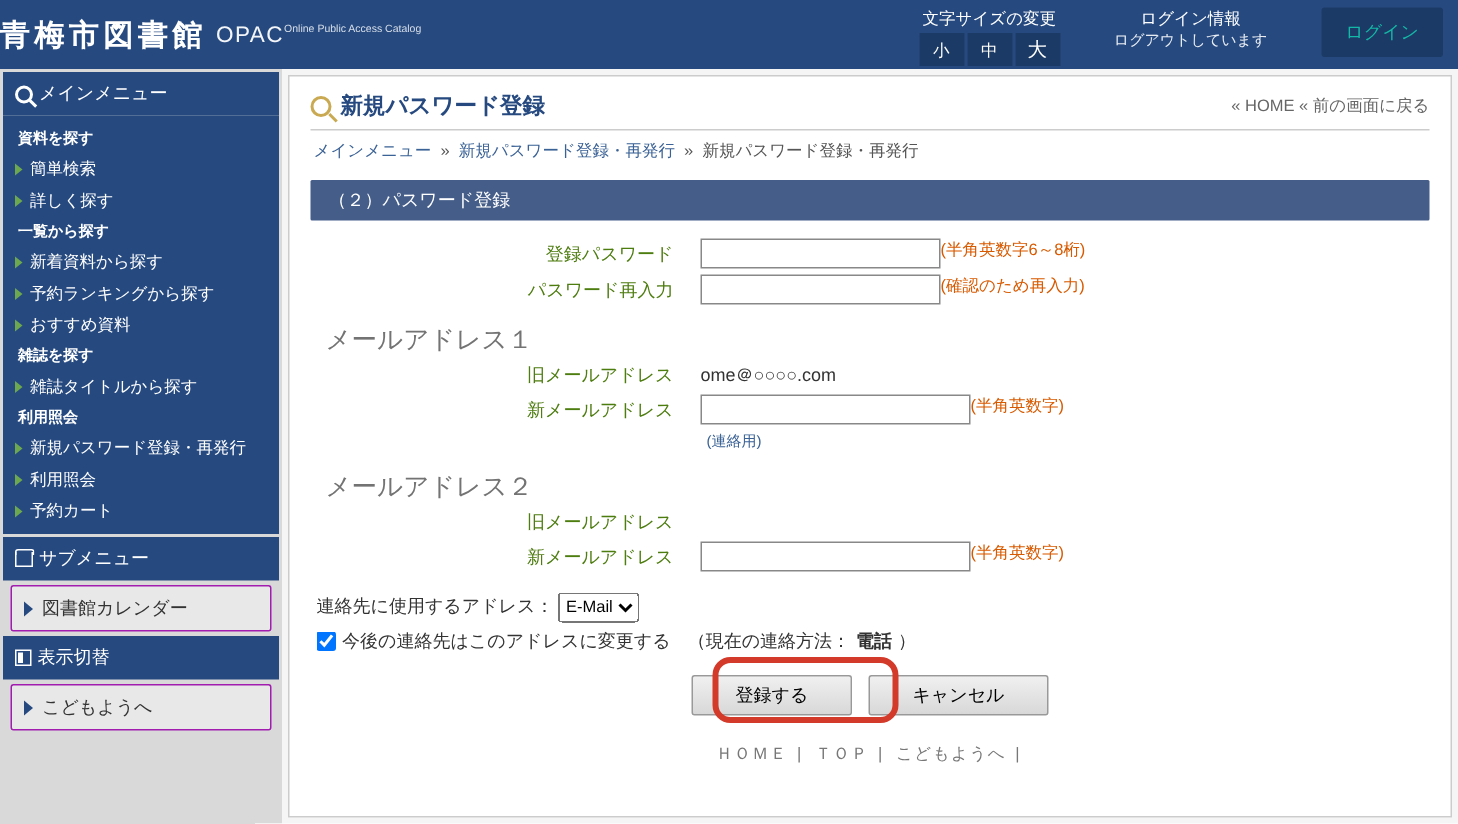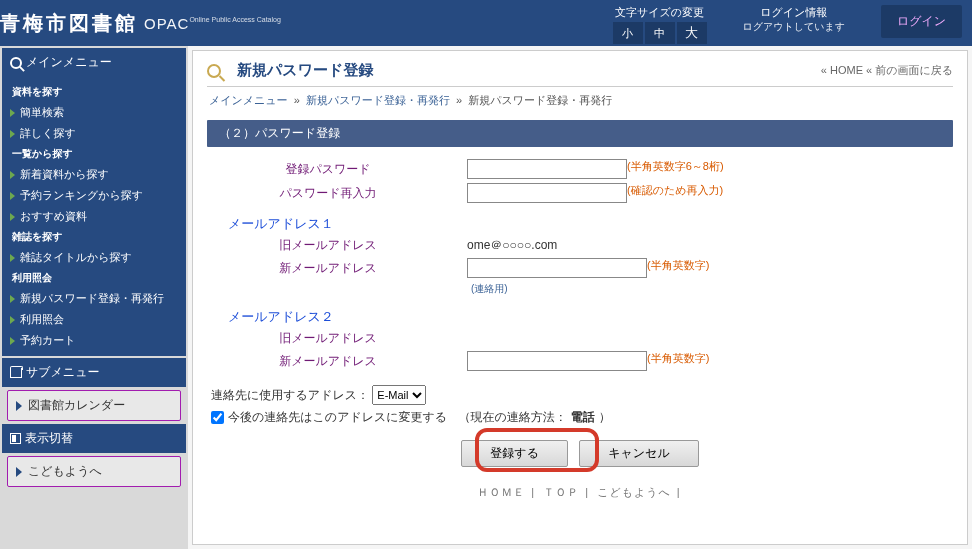--- a/index.html
+++ b/index.html
@@ -8,55 +8,55 @@
 .logo{font-size:20px;font-weight:bold;letter-spacing:3px}
 .opac{font-size:15px;letter-spacing:1px;margin-left:6px;font-weight:normal;opacity:.95}
 .opac-sub{font-size:7px;opacity:.8;display:block;letter-spacing:0}
 .header-right{margin-left:auto;display:flex;align-items:flex-start;gap:36px;padding-top:3px}
 .size-box{text-align:center}
 .size-label{font-size:11px;margin-bottom:2px}
 .size-btns{display:flex;gap:2px}
 .size-btn{background:#1c3a66;border:none;color:#fff;width:30px;height:22px;font-size:11px;cursor:pointer}
 .login-info{text-align:center;font-size:11px}
 .login-info-sub{font-size:10px;opacity:.9}
-.login-btn{background:#1c3a66;border:none;color:#f0abfc;padding:8px 16px;font-size:12px;cursor:pointer;border-radius:2px}
+.login-btn{background:#1c3a66;border:none;color:#14b8a6;padding:8px 16px;font-size:12px;cursor:pointer;border-radius:2px}
 .layout{display:flex;height:calc(549px - 46px)}
 .sidebar{width:188px;background:#d9d9d9;padding:2px;overflow:hidden}
 .menu-hdr{background:#264a80;color:#fff;padding:6px 8px;font-size:12px;display:flex;align-items:center;gap:4px}
 .mag{width:12px;height:12px;border:2px solid #fff;border-radius:50%;position:relative;display:inline-block}
 .mag:after{content:"";position:absolute;width:2px;height:6px;background:#fff;right:-3px;bottom:-5px;transform:rotate(-45deg)}
 .book-ico{display:inline-block;width:12px;height:10px;border:1.5px solid #fff;border-top:none;position:relative}
 .book-ico:before{content:"";position:absolute;left:-1.5px;right:-1.5px;top:-2px;height:3px;border:1.5px solid #fff;border-bottom:none;border-radius:2px 2px 0 0}
 .tog-ico{display:inline-block;width:11px;height:11px;border:1.5px solid #fff;position:relative}
 .tog-ico:before{content:"";position:absolute;inset:1px;background:linear-gradient(to right,#fff 50%,transparent 50%)}
 .menu-box{background:#264a80;margin-bottom:2px;padding:5px 0 5px 0}
 .menu-grp-title{color:#fff;font-size:10px;font-weight:bold;padding:3px 10px}
 .menu-item{display:block;color:#fff;font-size:11px;padding:3px 10px 3px 18px;text-decoration:none;position:relative}
 .menu-item:before{content:"";position:absolute;left:8px;top:7px;border-left:5px solid #6da84f;border-top:4px solid transparent;border-bottom:4px solid transparent}
 .menu-item.active{color:#fff}
 .sub-btn{background:#e8e8e8;border:1px solid #a21caf;margin:3px 5px;padding:6px 8px;font-size:12px;display:flex;align-items:center;gap:6px;cursor:pointer;border-radius:2px}
 .sub-btn:before{content:"";border-left:6px solid #264a80;border-top:5px solid transparent;border-bottom:5px solid transparent}
 .main{flex:1;background:#fff;padding:8px 14px;overflow:auto;border:1px solid #ccc;margin:4px}
-.page-title{display:flex;align-items:center;gap:16px;padding:2px 0 6px;border-bottom:1px solid #ccc;position:relative}
+.page-title{display:flex;align-items:center;gap:6px;padding:2px 0 6px;border-bottom:1px solid #ccc;position:relative}
 .page-title h2{font-size:15px;color:#264a80;font-weight:bold}
 .title-mag{width:14px;height:14px;border:2px solid #c9a951;border-radius:50%;position:relative}
 .title-mag:after{content:"";position:absolute;width:2px;height:7px;background:#c9a951;right:-4px;bottom:-6px;transform:rotate(-45deg)}
 .page-links{margin-left:auto;font-size:11px;color:#666}
 .page-links a{color:#666;text-decoration:none}
 .breadcrumb{padding:6px 2px;font-size:11px;color:#555}
 .breadcrumb a{color:#3b6296;text-decoration:none}
 .section-bar{background:#455d89;color:#fff;padding:5px 12px;font-size:12px;margin:6px 0 12px;border-radius:1px}
 .form-row{display:flex;align-items:center;margin:4px 0}
-.form-label{width:260px;text-align:center;padding-right:18px;font-size:12px;color:#701a75}
+.form-label{width:260px;text-align:right;padding-right:18px;font-size:12px;color:#4d7c0f}
 .form-val{display:flex;align-items:flex-start;gap:0}
 .form-val input[type=text],.form-val input[type=password]{width:160px;height:20px;border:1px solid #888;padding:0 4px;font-size:12px}
 .form-val input.wide{width:180px}
 .hint{color:#d85a00;font-size:11px}
 .sub-note{color:#3b6296;font-size:10px;margin-left:264px;margin-top:0}
-.section-label{font-size:13px;color:#1d4ed8;margin:12px 0 4px 21px}
+.section-label{font-size:17px;color:#737373;margin:12px 0 4px 10px}
 .contact-row{margin:14px 0 4px 4px;font-size:12px}
 .contact-row select{font-size:11px;height:20px}
 .checkbox-row{margin:2px 0 14px 4px;font-size:12px;display:flex;align-items:center;gap:4px}
 .btn-row{text-align:center;margin:6px 0 10px;position:relative}
 .act-btn{background:linear-gradient(#f0f0f0,#d8d8d8);border:1px solid #999;padding:4px 28px;font-size:12px;cursor:pointer;margin:0 4px;border-radius:2px}
 .highlight-box{position:absolute;border:4px solid #d43a2a;border-radius:12px;width:124px;height:44px;left:268px;top:-12px;pointer-events:none}
 .footer-links{text-align:center;font-size:11px;color:#777;padding:8px 0;letter-spacing:3px}
 .footer-links a{color:#777;text-decoration:none;letter-spacing:1px}
 </style>
 </head>

